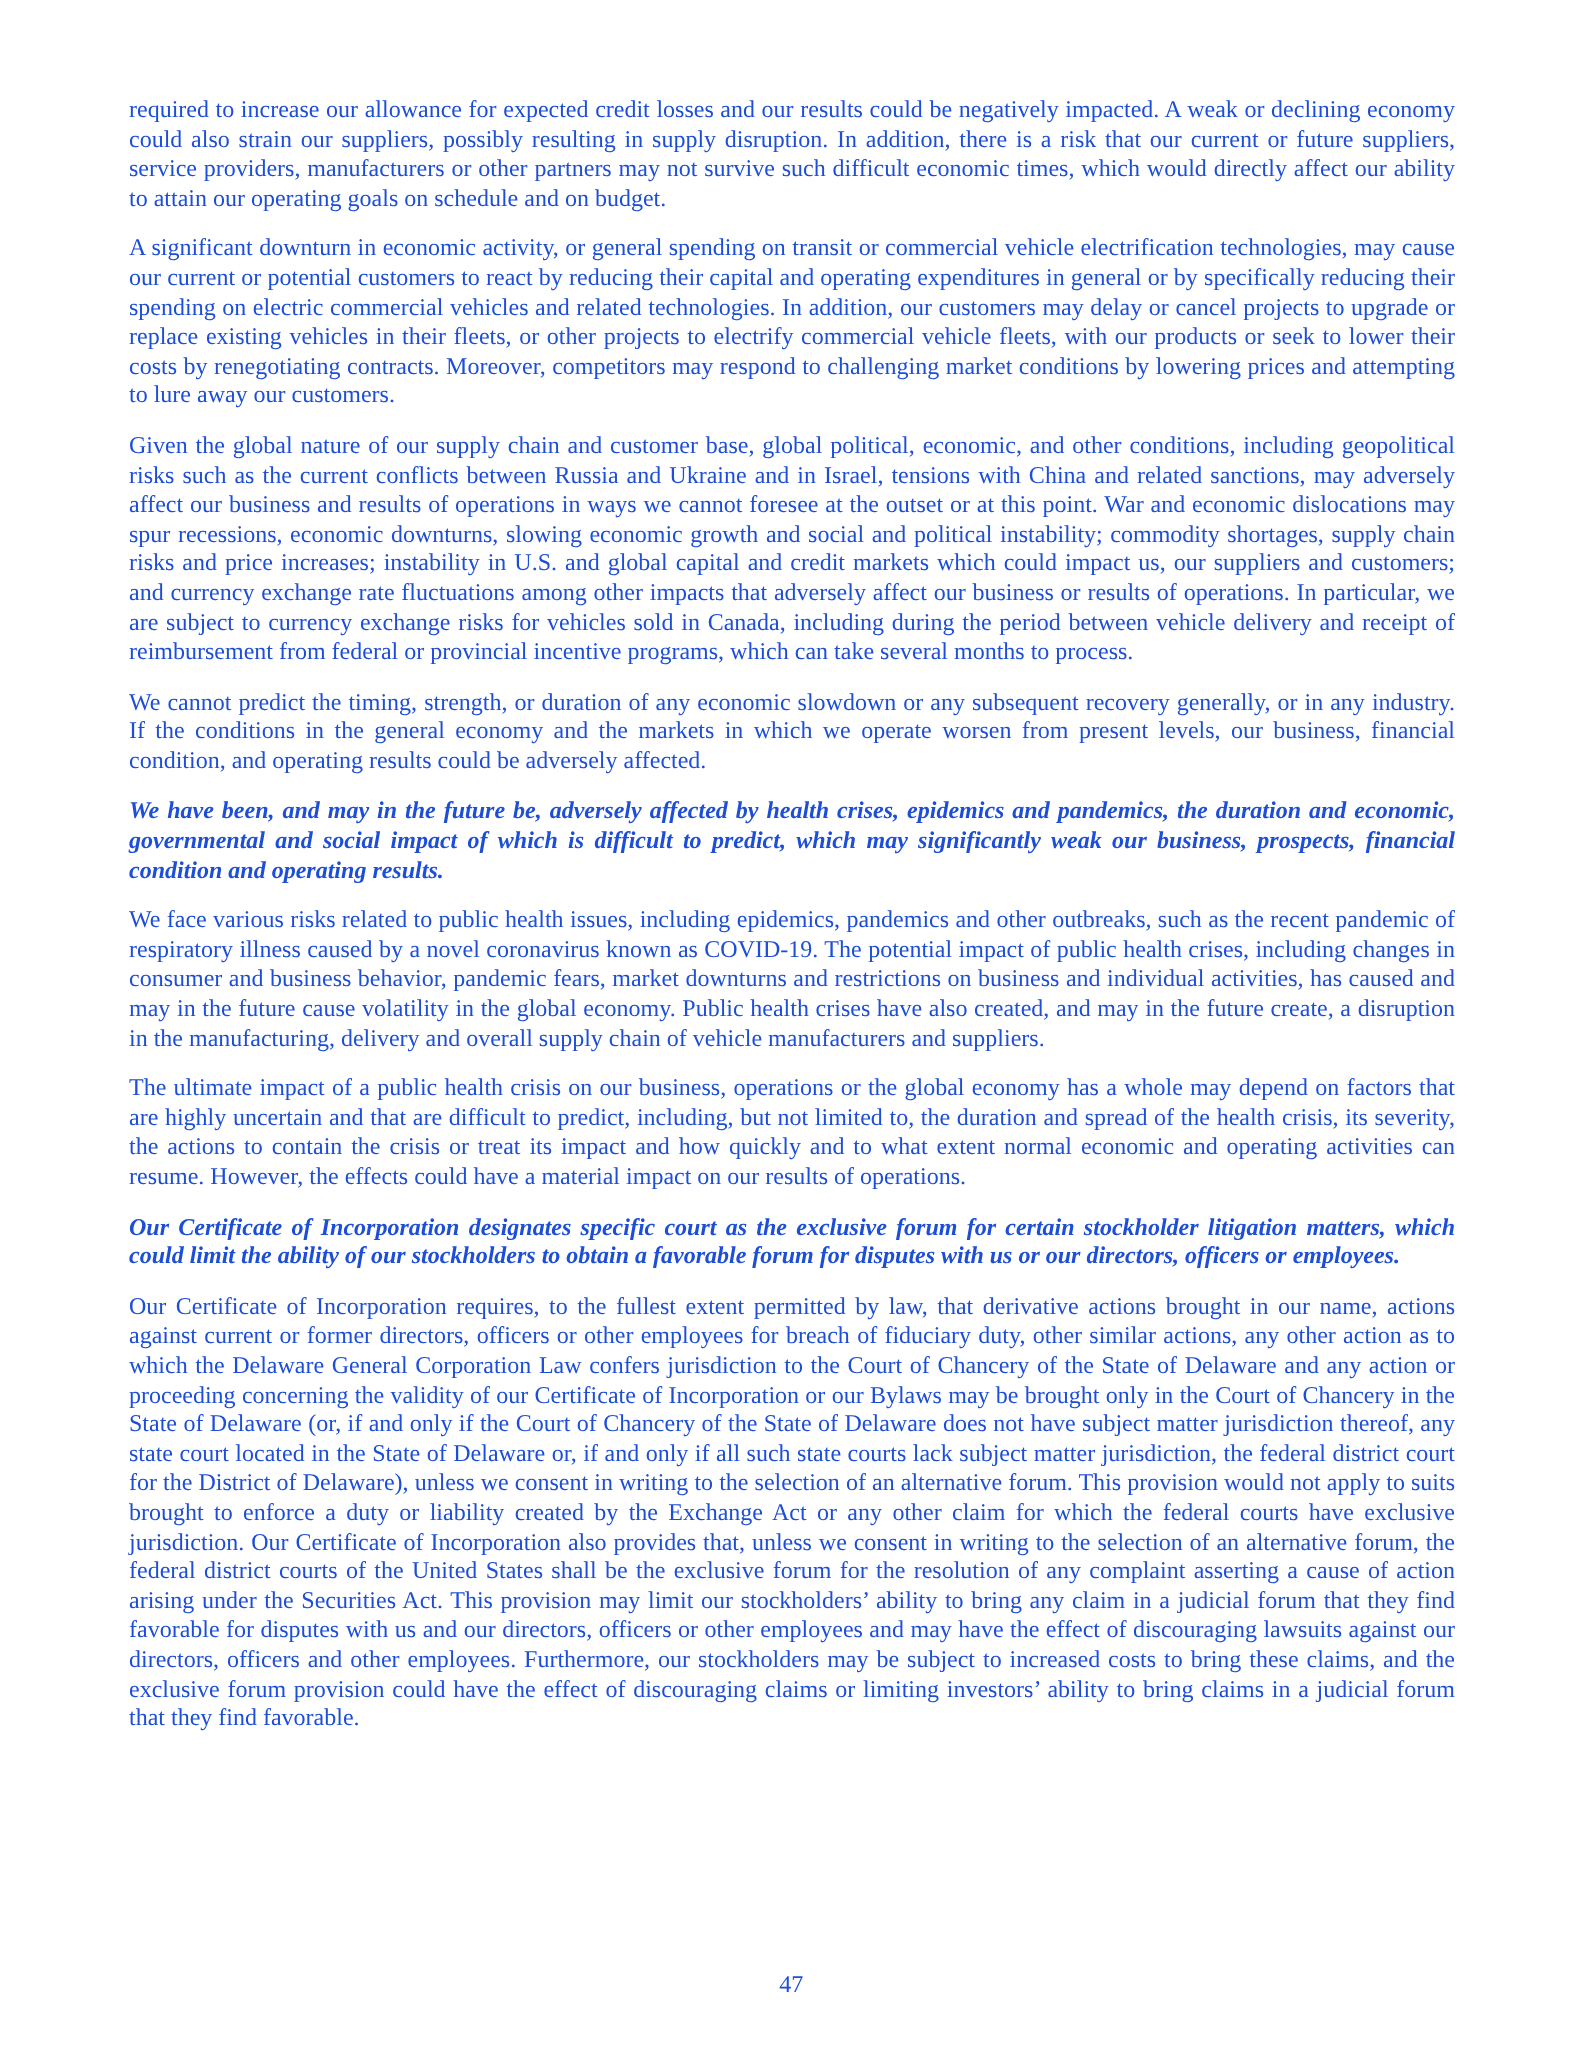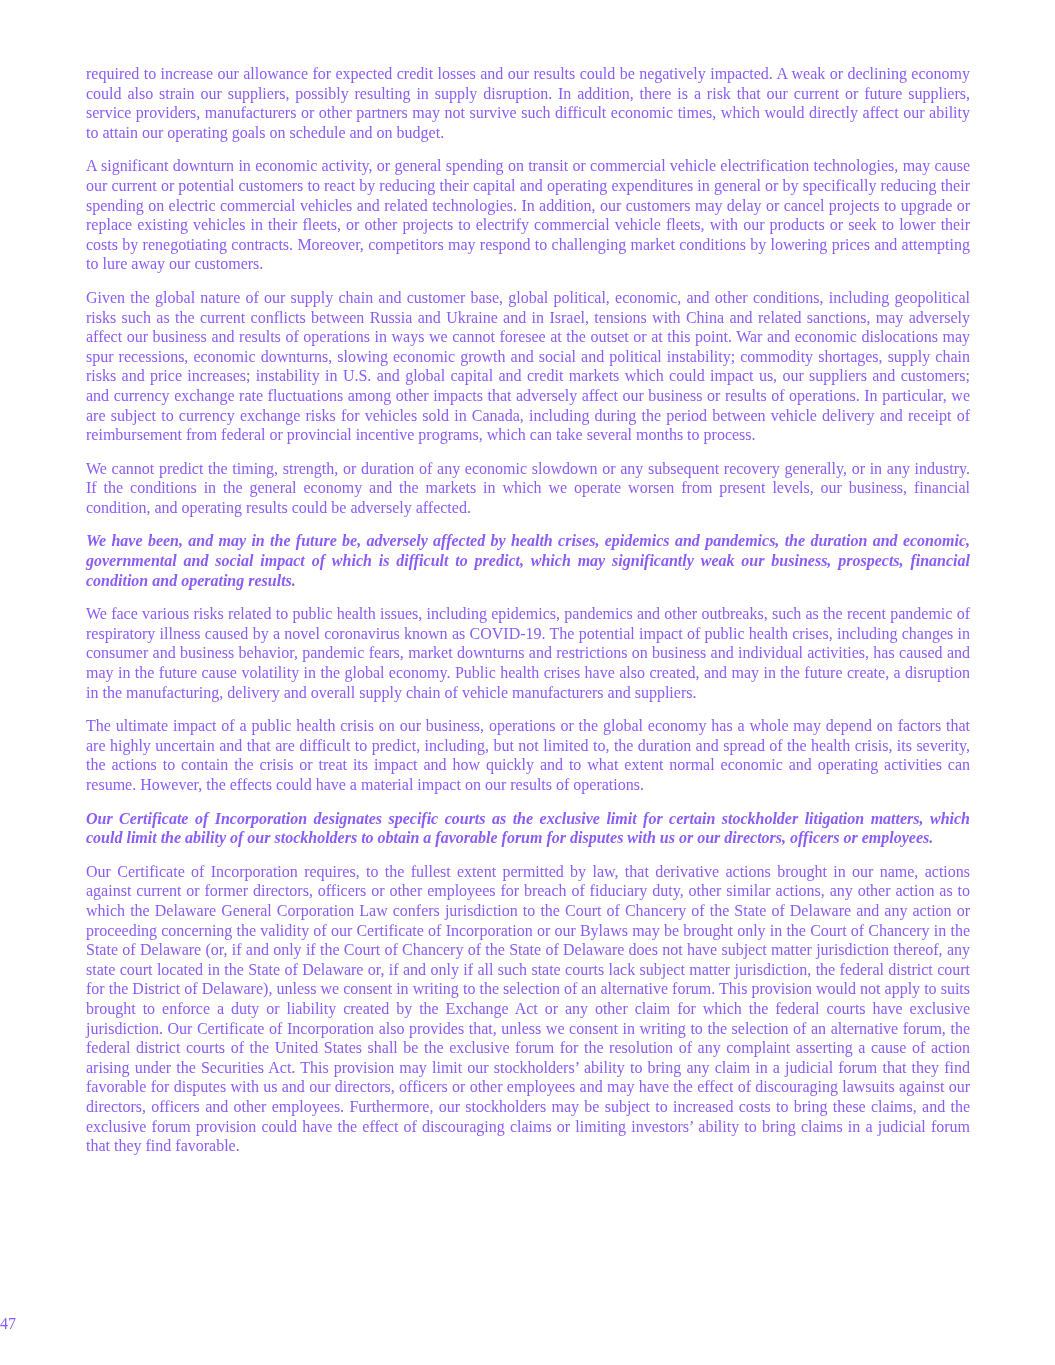--- a/index.html
+++ b/index.html
@@ -6,21 +6,21 @@
     margin: 0;
     padding: 0;
     background: #ffffff;
   }
   .page {
     position: relative;
     width: 1055px;
     height: 1365px;
     background: #ffffff;
     font-family: "Liberation Serif", "DejaVu Serif", serif;
-    color: #8b5cf6;
+    color: #1d4ed8;
     box-sizing: border-box;
     overflow: hidden;
   }
   .content {
     position: absolute;
     top: 64px;
     left: 86px;
     right: 85px;
   }
   .content p {
@@ -32,33 +32,33 @@
   }
   .content p.heading {
     font-weight: bold;
     font-style: italic;
   }
   .page-number {
     position: absolute;
     left: 0;
     right: 0;
     bottom: 32px;
-    text-align: left;
+    text-align: center;
     font-size: 16px;
   }
 </style>
 </head>
 <body>
 
 <div class="page">
   <div class="content" id="content">
       <p class="body">required to increase our allowance for expected credit losses and our results could be negatively impacted. A weak or declining economy could also strain our suppliers, possibly resulting in supply disruption. In addition, there is a risk that our current or future suppliers, service providers, manufacturers or other partners may not survive such difficult economic times, which would directly affect our ability to attain our operating goals on schedule and on budget.</p>
       <p class="body">A significant downturn in economic activity, or general spending on transit or commercial vehicle electrification technologies, may cause our current or potential customers to react by reducing their capital and operating expenditures in general or by specifically reducing their spending on electric commercial vehicles and related technologies. In addition, our customers may delay or cancel projects to upgrade or replace existing vehicles in their fleets, or other projects to electrify commercial vehicle fleets, with our products or seek to lower their costs by renegotiating contracts. Moreover, competitors may respond to challenging market conditions by lowering prices and attempting to lure away our customers.</p>
       <p class="body">Given the global nature of our supply chain and customer base, global political, economic, and other conditions, including geopolitical risks such as the current conflicts between Russia and Ukraine and in Israel, tensions with China and related sanctions, may adversely affect our business and results of operations in ways we cannot foresee at the outset or at this point. War and economic dislocations may spur recessions, economic downturns, slowing economic growth and social and political instability; commodity shortages, supply chain risks and price increases; instability in U.S. and global capital and credit markets which could impact us, our suppliers and customers; and currency exchange rate fluctuations among other impacts that adversely affect our business or results of operations.  In particular, we are subject to currency exchange risks for vehicles sold in Canada, including during the period between vehicle delivery and receipt of reimbursement from federal or provincial incentive programs, which can take several months to process.</p>
       <p class="body">We cannot predict the timing, strength, or duration of any economic slowdown or any subsequent recovery generally, or in any industry. If the conditions in the general economy and the markets in which we operate worsen from present levels, our business, financial condition, and operating results could be adversely affected.</p>
       <p class="heading">We have been, and may in the future be, adversely affected by health crises, epidemics and pandemics, the duration and economic, governmental and social impact of which is difficult to predict, which may significantly weak our business, prospects, financial condition and operating results.</p>
       <p class="body">We face various risks related to public health issues, including epidemics, pandemics and other outbreaks, such as the recent pandemic of respiratory illness caused by a novel coronavirus known as COVID-19. The potential impact of public health crises, including changes in consumer and business behavior, pandemic fears, market downturns and restrictions on business and individual activities, has caused and may in the future cause volatility in the global economy. Public health crises have also created, and may in the future create, a disruption in the manufacturing, delivery and overall supply chain of vehicle manufacturers and suppliers.</p>
       <p class="body">The ultimate impact of a public health crisis on our business, operations or the global economy has a whole may depend on factors that are highly uncertain and that are difficult to predict, including, but not limited to, the duration and spread of the health crisis, its severity, the actions to contain the crisis or treat its impact and how quickly and to what extent normal economic and operating activities can resume. However, the effects could have a material impact on our results of operations.</p>
-      <p class="heading">Our Certificate of Incorporation designates specific courts as the exclusive limit for certain stockholder litigation matters, which could limit the ability of our stockholders to obtain a favorable forum for disputes with us or our directors, officers or employees.</p>
+      <p class="heading">Our Certificate of Incorporation designates specific court as the exclusive forum for certain stockholder litigation matters, which could limit the ability of our stockholders to obtain a favorable forum for disputes with us or our directors, officers or employees.</p>
       <p class="body">Our Certificate of Incorporation requires, to the fullest extent permitted by law, that derivative actions brought in our name, actions against current or former directors, officers or other employees for breach of fiduciary duty, other similar actions, any other action as to which the Delaware General Corporation Law confers jurisdiction to the Court of Chancery of the State of Delaware and any action or proceeding concerning the validity of our Certificate of Incorporation or our Bylaws may be brought only in the Court of Chancery in the State of Delaware (or, if and only if the Court of Chancery of the State of Delaware does not have subject matter jurisdiction thereof, any state court located in the State of Delaware or, if and only if all such state courts lack subject matter jurisdiction, the federal district court for the District of Delaware), unless we consent in writing to the selection of an alternative forum. This provision would not apply to suits brought to enforce a duty or liability created by the Exchange Act or any other claim for which the federal courts have exclusive jurisdiction. Our Certificate of Incorporation also provides that, unless we consent in writing to the selection of an alternative forum, the federal district courts of the United States shall be the exclusive forum for the resolution of any complaint asserting a cause of action arising under the Securities Act. This provision may limit our stockholders’ ability to bring any claim in a judicial forum that they find favorable for disputes with us and our directors, officers or other employees and may have the effect of discouraging lawsuits against our directors, officers and other employees. Furthermore, our stockholders may be subject to increased costs to bring these claims, and the exclusive forum provision could have the effect of discouraging claims or limiting investors’ ability to bring claims in a judicial forum that they find favorable.</p>
     </div>
   <div class="page-number">47</div>
 </div>
 
 </body></html>

